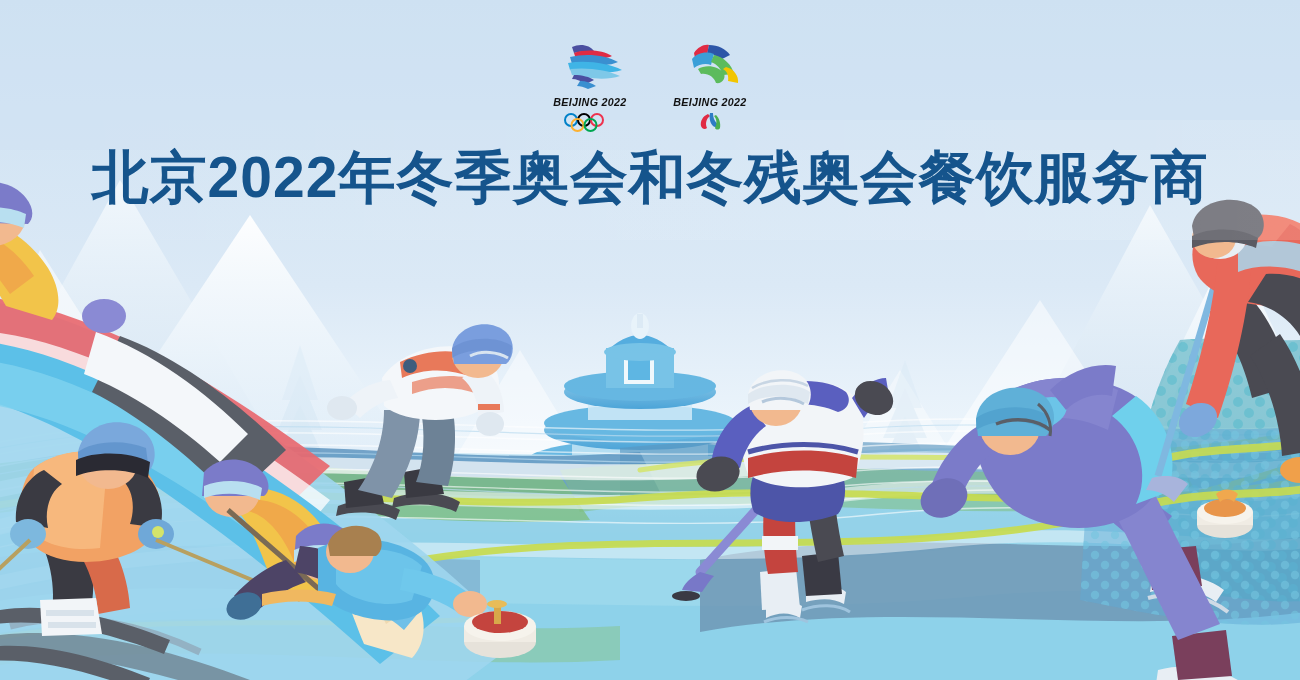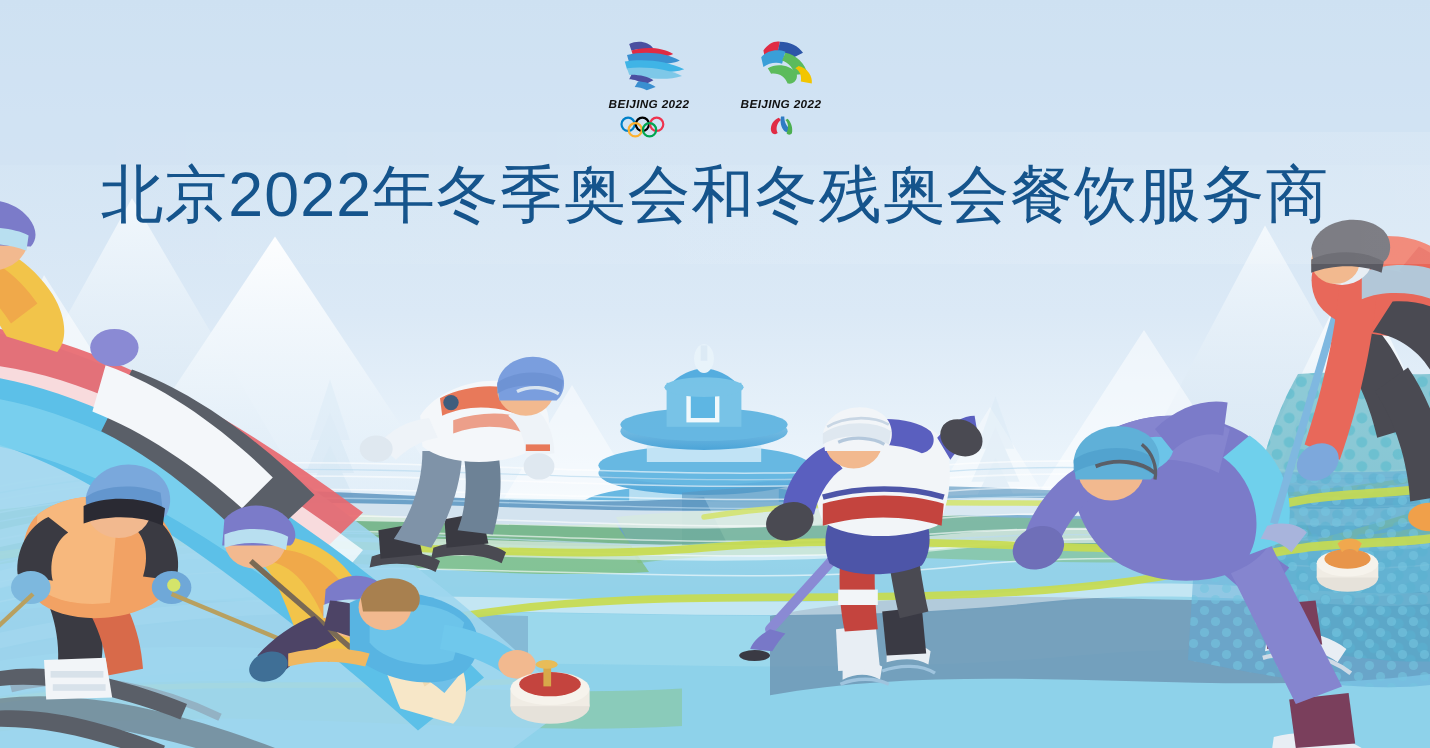--- a/index.html
+++ b/index.html
@@ -12,32 +12,32 @@
     background:linear-gradient(180deg,#cfe2f3 0%,#d3e4f4 28%,#dceaf7 48%,#e8f2fa 62%,#eff7fc 72%,#ffffff 80%);
   }
   #banner *{box-sizing:border-box;}
   .lay{position:absolute;left:0;top:0;width:1300px;height:680px;pointer-events:none;}
 
   
   #title{
     position:absolute;left:0;top:148px;width:1300px;
     text-align:center;
     font-size:57px;
-    font-weight:normal;
+    font-weight:bold;
     letter-spacing:1px;
     color:#15548c;
     white-space:nowrap;
     line-height:1.05;
     z-index:40;
   }
 
   
   #logos{
     position:absolute;left:540px;top:32px;width:220px;height:108px;
-    display:flex;justify-content:center;align-items:flex-start;gap:28px;z-index:40;
+    display:flex;justify-content:center;align-items:center;gap:28px;z-index:40;
   }
   .logo{width:92px;display:flex;flex-direction:column;align-items:center;}
   .logo .mark{width:92px;height:56px;}
   .logo .wordmark{
     font-size:10.5px;font-weight:bold;font-style:italic;
     color:#111;letter-spacing:.3px;margin-top:1px;white-space:nowrap;
     transform:scaleX(1.02);
   }
   .logo .emblem{margin-top:3px;height:22px;}
 

